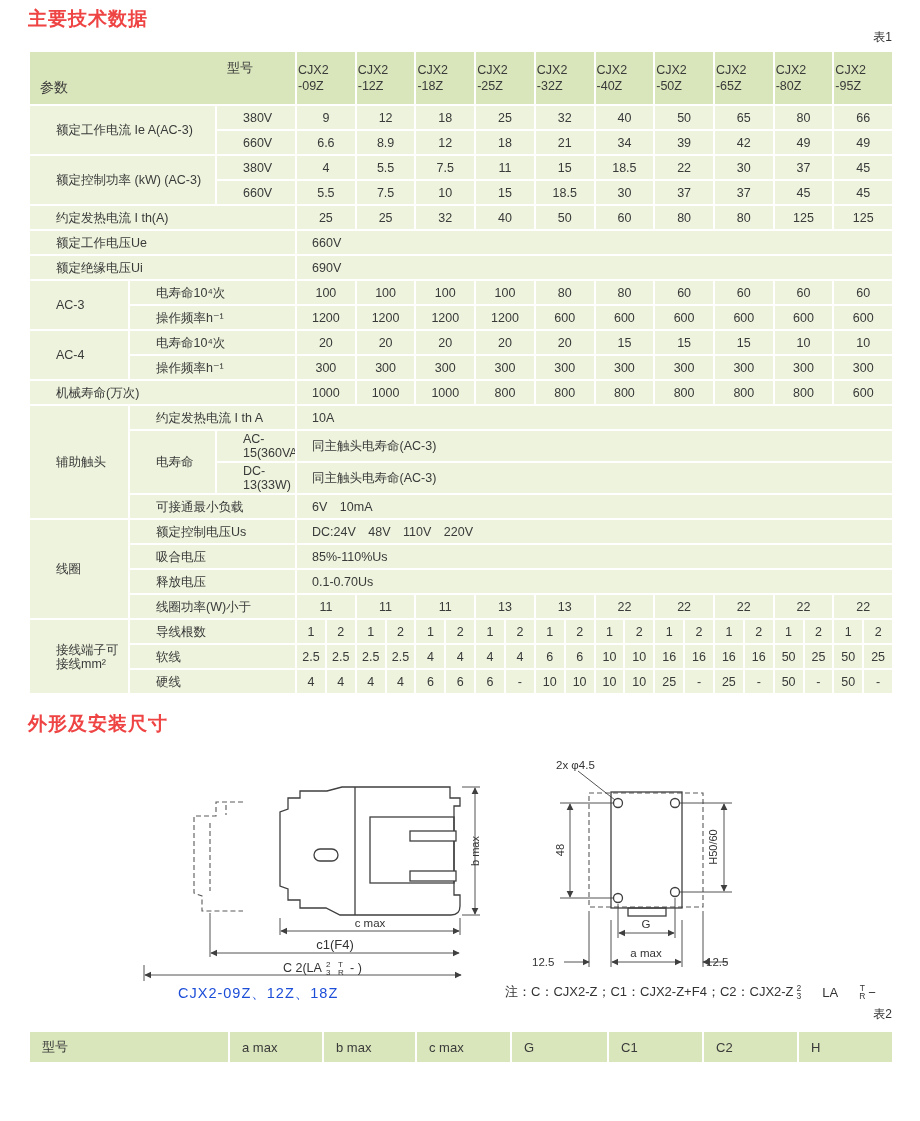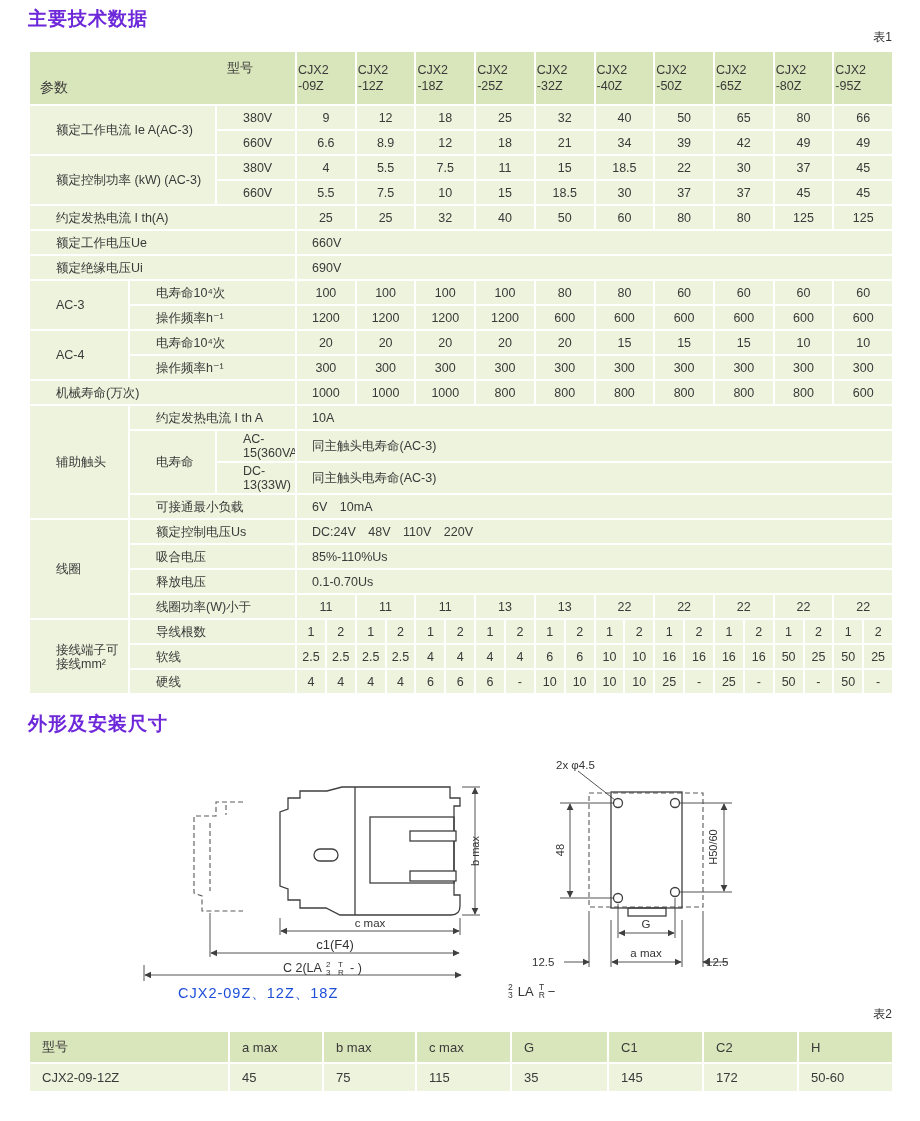--- a/index.html
+++ b/index.html
@@ -1,18 +1,18 @@
 <!DOCTYPE html>
 <html><head>
 <meta charset="utf-8">
 <style>
   html,body{margin:0;padding:0;background:#fff;}
   body{font-family:"Liberation Sans","DejaVu Sans",sans-serif;color:#3a3a3a;}
   .page{position:relative;width:920px;height:1121px;background:#fff;overflow:hidden;}
-  .sec-title{position:absolute;left:28px;font-size:19px;font-weight:bold;color:#6d28d9;letter-spacing:1px;}
+  .sec-title{position:absolute;left:28px;font-size:19px;font-weight:bold;color:#ef4444;letter-spacing:1px;}
   .tbl-tag{position:absolute;right:28px;font-size:12px;color:#333;}
   
   table{border-collapse:collapse;table-layout:fixed;}
   #t1{position:absolute;left:28px;top:50px;width:864px;font-size:12.5px;}
   #t1 th,#t1 td{border:2px solid #fff;background:#edf3dc;overflow:hidden;}
   #t1 thead th{background:#d9e5ba;height:50px;vertical-align:middle;text-align:left;font-weight:normal;}
   #t1 thead th.model span{display:block;line-height:16px;}
   #t1 td{height:21px;line-height:14px;}
   #t1 td.l{text-align:left;padding-left:26px;white-space:pre-line;}
   #t1 td.v{text-align:center;}
@@ -20,21 +20,21 @@
   th.corner{position:relative;padding:0;
     background-image:linear-gradient(to bottom right,rgba(0,0,0,0) calc(50% - 1px),#fff calc(50% - 1px),#fff calc(50% + 1px),rgba(0,0,0,0) calc(50% + 1px));}
   .corner-model{position:absolute;top:7px;left:197px;font-size:13px;}
   .corner-param{position:absolute;bottom:7px;left:10px;font-size:14px;}
   
   .svgbox{position:absolute;}
   svg text{fill:#333;font-family:"Liberation Sans","DejaVu Sans",sans-serif;}
   .caption{position:absolute;left:178px;top:984px;font-size:14.5px;letter-spacing:1px;color:#1d4ed8;}
   .note{position:absolute;left:505px;top:983px;font-size:13px;color:#333;display:flex;align-items:center;}
   .stack{display:inline-flex;flex-direction:column;font-size:8.5px;line-height:8px;text-align:center;margin:0 3px;}
-  .note .gap{margin:0 2px;}
+  .note .gap{margin:0 18px;}
   
   #t2{position:absolute;left:28px;top:1030px;width:864px;font-size:13px;}
   #t2 th,#t2 td{border:2px solid #fff;text-align:left;padding-left:12px;}
   #t2 th{background:#d9e5ba;height:28px;font-weight:normal;}
   #t2 td{background:#edf3dc;height:25px;}
 </style>
 </head>
 <body>
 
 <div class="page">
@@ -457,20 +457,21 @@
     <text x="197" y="102" font-size="11" text-anchor="middle" transform="rotate(-90 197 102)">H50/60</text>
     <text x="126" y="183" font-size="11.5" text-anchor="middle">G</text>
     <text x="12" y="221" font-size="11.5">12.5</text>
     <text x="126" y="212" font-size="11.5" text-anchor="middle">a max</text>
     <text x="186" y="221" font-size="11.5">12.5</text>
   </svg>
 
   <div class="caption">CJX2-09Z、12Z、18Z</div>
 
   <div class="note">
+    <span>注：C：CJX2-Z；C1：CJX2-Z+F4；C2：CJX2-Z</span>
     <span class="stack">
       <span>2</span>
       <span>3</span>
     </span>
     <span class="gap">LA</span>
     <span class="stack">
       <span>T</span>
       <span>R</span>
     </span>
     <span>−</span>
@@ -495,26 +496,16 @@
           <th>a max</th>
           <th>b max</th>
           <th>c max</th>
           <th>G</th>
           <th>C1</th>
           <th>C2</th>
           <th>H</th>
         </tr>
       </thead>
     <tbody id="t2body">
-        <tr>
-          <td>CJX2-09-12Z</td>
-          <td>45</td>
-          <td>75</td>
-          <td>115</td>
-          <td>35</td>
-          <td>145</td>
-          <td>172</td>
-          <td>50-60</td>
-        </tr>
       </tbody>
   </table>
 
 </div>
 
 </body></html>

